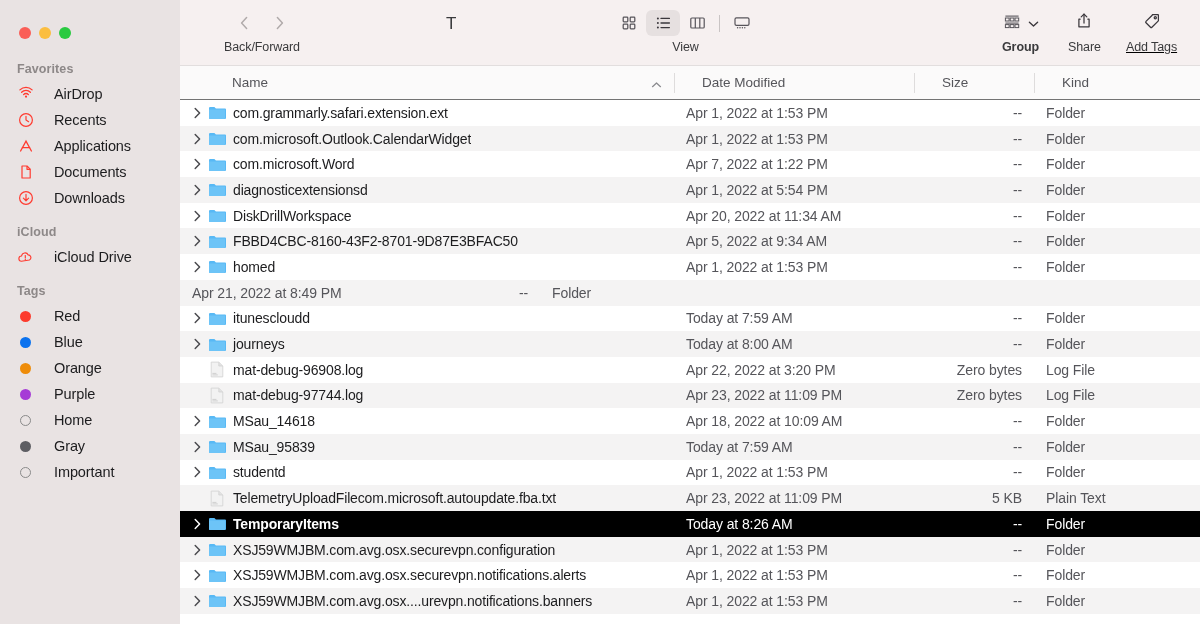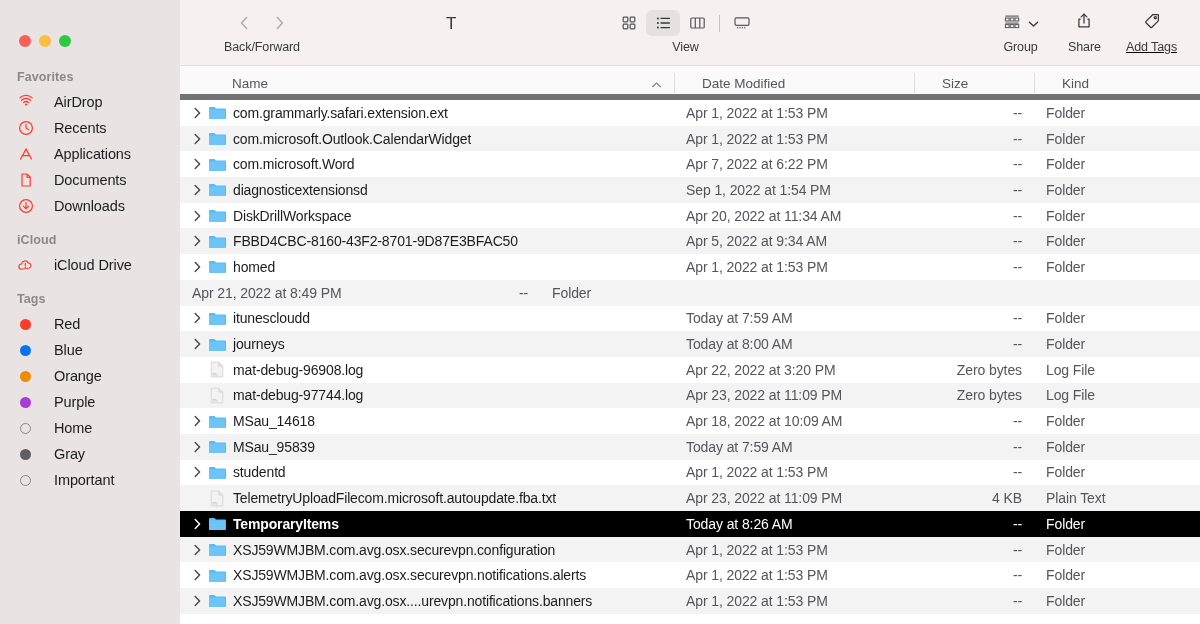--- a/index.html
+++ b/index.html
@@ -8,21 +8,21 @@
     font-family:"Liberation Sans", sans-serif;
     background:#ffffff;
     -webkit-font-smoothing:antialiased;
   }
   .window { display:flex; width:1200px; height:624px; position:relative; }
 
   
   .sidebar {
     width:180px; height:624px; flex:0 0 180px;
     background:#E9E3E3;
-    padding-top:16px;
+    padding-top:8px;
     position:relative;
     overflow:hidden;
   }
   .traffic { display:flex; gap:8px; padding:19px 0 0 19px; height:46px; }
   .light { width:12px; height:12px; border-radius:50%; }
   .light.red{ background:#FA5E57; }
   .light.yellow{ background:#FBBE40; }
   .light.green{ background:#2ACA41; }
 
   .sb-section {
@@ -53,22 +53,22 @@
 
   .navbtn { width:30px; height:28px; display:flex; align-items:center; justify-content:center; }
   .title-T { font-size:17px; color:#3a3a3c; font-weight:400; }
 
   .seg { display:flex; align-items:center; gap:0px; }
   .seg-btn { width:34px; height:26px; display:flex; align-items:center; justify-content:center; border-radius:6px; }
   .seg-btn.active { background:#E6E0E0; }
   .seg-div { width:1px; height:17px; background:#C9C4C4; margin:0 5px; }
 
   .colhead {
-    height:34px; flex:0 0 34px; display:flex; 
-    background:#FBFAFA; border-bottom:6px solid #737373;
+    height:34px; flex:0 0 34px; display:flex; align-items:center;
+    background:#FBFAFA; border-bottom:1px solid #737373;
     position:relative; font-size:13.5px; color:#55555a;
   }
   .ch { height:34px; display:flex; align-items:center; position:relative; padding-left:28px; }
   .ch-sep { position:absolute; top:7px; height:20px; width:1px; background:#DEDCDC; }
   .sortarrow { position:absolute; right:12px; top:11px; }
 
   .filelist { flex:1 1 auto; position:relative; overflow:hidden; background:#fff; }
   .row {
     height:25.7px; display:flex; align-items:center;
     position:relative; font-size:14px; color:#1c1c1e; white-space:nowrap;
@@ -283,21 +283,21 @@
                   <circle cx="7" cy="12.8" r="0.72"></circle>
                   <circle cx="9.4" cy="12.8" r="0.72"></circle>
                   <circle cx="11.8" cy="12.8" r="0.72"></circle>
                 </g>
               </svg>
           </div>
         </div>
         <div class="tb-caption">View</div>
       </div>
 
-      <div class="tb-group" style="left:822px;">
+      <div class="tb-group" style="left:822px;font-weight:bold;">
         <div class="tb-icons">
           <span>
             <svg width="20" height="17" viewBox="0 0 20 17">
                 <g fill="none" stroke="#57545A" stroke-width="1">
                   <path d="M3.4 3.1h13.2" stroke-width="1.1"></path>
                   <rect x="3.4" y="5" width="3.7" height="3"></rect>
                   <rect x="8.2" y="5" width="3.7" height="3"></rect>
                   <rect x="13" y="5" width="3.7" height="3"></rect>
                   <path d="M3.4 10.1h13.2" stroke-width="1.1"></path>
                   <rect x="3.4" y="11.6" width="3.7" height="3"></rect>
@@ -416,40 +416,40 @@
               </svg>
             </span>
             <span class="ficon">
               <svg width="18" height="15" viewBox="0 0 18 15">
                 <path d="M1 3.1a1.1 1.1 0 0 1 1.1-1.1h4.3l1.5 1.5h9.1a1 1 0 0 1 1 1V13a1 1 0 0 1-1 1H2a1 1 0 0 1-1-1z" fill="#58B9F5"></path>
                 <path d="M1 4.6h16v8.4a1 1 0 0 1-1 1H2a1 1 0 0 1-1-1z" fill="#6DC4F7"></path>
               </svg>
             </span>
             <span class="fname cell">com.microsoft.Word</span>
           </div>
-          <div class="cell-date">Apr 7, 2022 at 6:22 PM</div>
+          <div class="cell-date">Apr 7, 2022 at 1:22 PM</div>
           <div class="cell-size">--</div>
           <div class="cell-kind">Folder</div>
         </div>
         <div class="row alt">
           <div class="cell-name">
             <span class="chev">
               <svg class="chev-svg" width="9" height="12" viewBox="0 0 9 12">
                 <path d="M2.2 1.4 6.6 6l-4.4 4.6" fill="none" stroke="#4a4a4e" stroke-width="1.45" stroke-linecap="round" stroke-linejoin="round"></path>
               </svg>
             </span>
             <span class="ficon">
               <svg width="18" height="15" viewBox="0 0 18 15">
                 <path d="M1 3.1a1.1 1.1 0 0 1 1.1-1.1h4.3l1.5 1.5h9.1a1 1 0 0 1 1 1V13a1 1 0 0 1-1 1H2a1 1 0 0 1-1-1z" fill="#58B9F5"></path>
                 <path d="M1 4.6h16v8.4a1 1 0 0 1-1 1H2a1 1 0 0 1-1-1z" fill="#6DC4F7"></path>
               </svg>
             </span>
             <span class="fname cell">diagnosticextensionsd</span>
           </div>
-          <div class="cell-date">Sep 1, 2022 at 1:54 PM</div>
+          <div class="cell-date">Apr 1, 2022 at 5:54 PM</div>
           <div class="cell-size">--</div>
           <div class="cell-kind">Folder</div>
         </div>
         <div class="row">
           <div class="cell-name">
             <span class="chev">
               <svg class="chev-svg" width="9" height="12" viewBox="0 0 9 12">
                 <path d="M2.2 1.4 6.6 6l-4.4 4.6" fill="none" stroke="#4a4a4e" stroke-width="1.45" stroke-linecap="round" stroke-linejoin="round"></path>
               </svg>
             </span>
@@ -647,21 +647,21 @@
                 <path d="M1.2 1.1h7.6L12.8 5v10.9H1.2z" fill="#F2F2F2" stroke="#D2D2D2" stroke-width="0.8" stroke-linejoin="round"></path>
                 <path d="M8.8 1.1V5h4" fill="#E2E2E2" stroke="#D2D2D2" stroke-width="0.8" stroke-linejoin="round"></path>
                 <g stroke="#C6C6C6" stroke-width="0.8" stroke-linecap="round">
                   <path d="M2.8 12.4h3.2M2.8 13.9h4.6"></path>
                 </g>
               </svg>
             </span>
             <span class="fname cell">TelemetryUploadFilecom.microsoft.autoupdate.fba.txt</span>
           </div>
           <div class="cell-date">Apr 23, 2022 at 11:09 PM</div>
-          <div class="cell-size">4 KB</div>
+          <div class="cell-size">5 KB</div>
           <div class="cell-kind">Plain Text</div>
         </div>
         <div class="row sel">
           <div class="cell-name">
             <span class="chev">
               <svg class="chev-svg" width="9" height="12" viewBox="0 0 9 12">
                 <path d="M2.2 1.4 6.6 6l-4.4 4.6" fill="none" stroke="#4a4a4e" stroke-width="1.45" stroke-linecap="round" stroke-linejoin="round"></path>
               </svg>
             </span>
             <span class="ficon">

